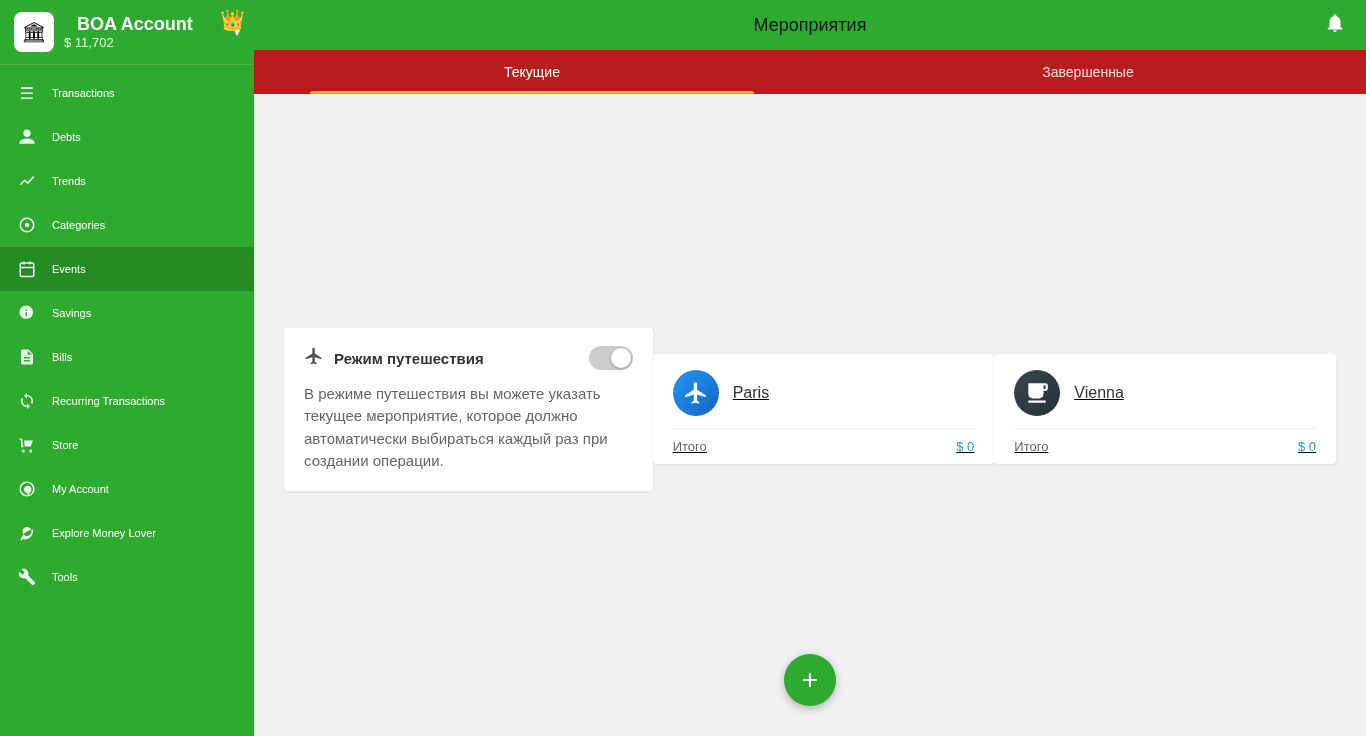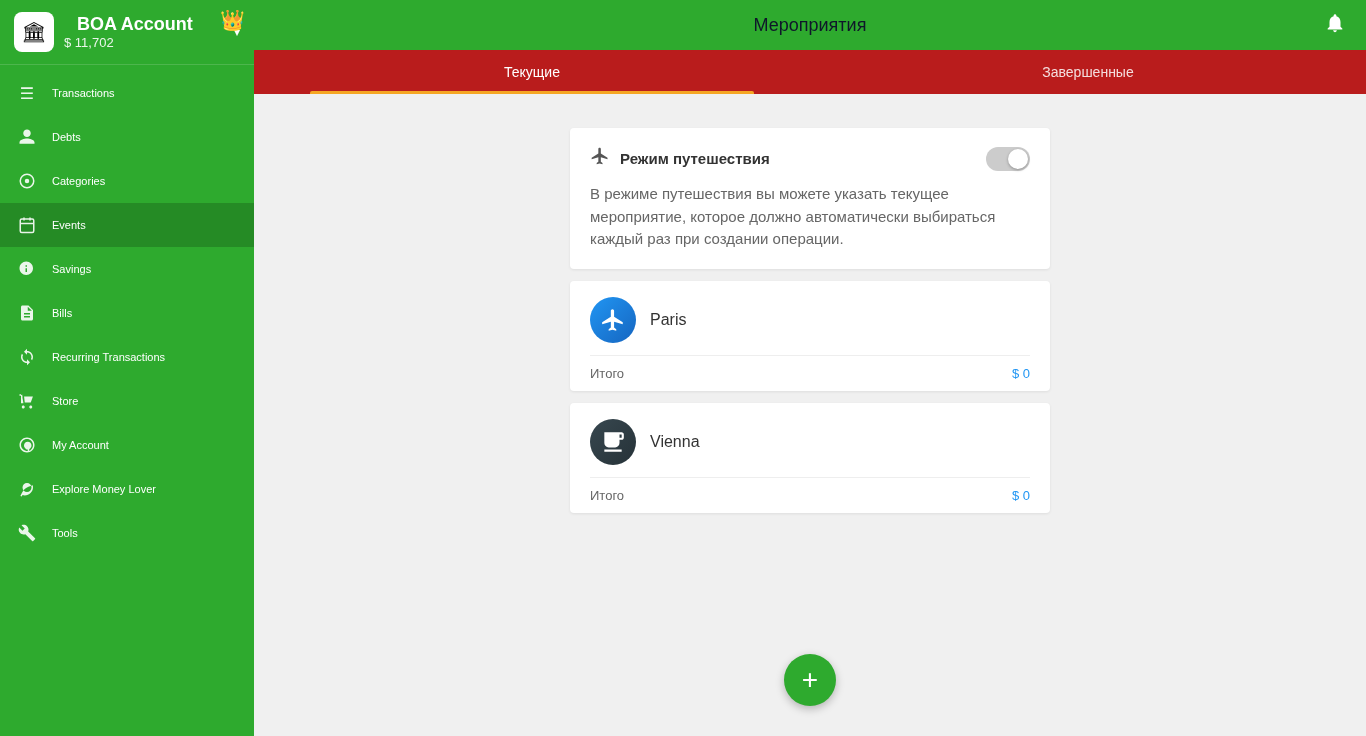--- a/index.html
+++ b/index.html
@@ -152,23 +152,23 @@
       left: 10%;
       width: 80%;
       height: 3px;
       background: #f5a623;
       border-radius: 2px 2px 0 0;
     }
 
     .content-area {
       flex: 1;
       overflow-y: auto;
-      padding: 34px 30px;
-      display: flex;
-      flex-direction: column;
+      padding: 5px 30px;
+      display: flex;
+      flex-direction: row;
       align-items: center;
       position: relative;
     }
 
     .card {
       background: #fff;
       border-radius: 4px;
       width: 100%;
       max-width: 480px;
       margin-bottom: 12px;
@@ -223,20 +223,21 @@
     }
 
     .travel-mode-desc {
       font-size: 15px;
       color: #666;
       line-height: 1.5;
     }
 
     .event-card {
       padding: 0;
+      text-decoration: underline;
     }
 
     .event-card-header {
       display: flex;
       align-items: center;
       gap: 14px;
       padding: 16px 20px 12px;
     }
 
     .event-icon {
@@ -336,20 +337,29 @@
 
     <div class="nav-item">
       <span class="nav-icon">
         <svg width="18" height="18" viewBox="0 0 24 24" fill="white">
             <path d="M12 12c2.7 0 5-2.3 5-5s-2.3-5-5-5-5 2.3-5 5 2.3 5 5 5zm0 2c-3.3 0-10 1.7-10 5v2h20v-2c0-3.3-6.7-5-10-5z"></path>
           </svg>
       </span>
       <span class="nav-label">Debts</span>
     </div>
 
+    <div class="nav-item">
+      <span class="nav-icon">
+        <svg width="18" height="18" viewBox="0 0 24 24" fill="white">
+            <path d="M3 17l6-6 4 4 8-9v3H3v8z" opacity="0"></path>
+            <polyline points="3,17 9,11 13,15 21,6" stroke="white" stroke-width="2" fill="none"></polyline>
+          </svg>
+      </span>
+      <span class="nav-label">Trends</span>
+    </div>
 
     <div class="nav-item">
       <span class="nav-icon">
         <svg width="18" height="18" viewBox="0 0 24 24" fill="white">
             <circle cx="12" cy="12" r="3"></circle>
             <path d="M12 2a10 10 0 1 0 0 20A10 10 0 0 0 12 2zm0 18a8 8 0 1 1 0-16 8 8 0 0 1 0 16z"></path>
           </svg>
       </span>
       <span class="nav-label">Categories</span>
     </div>

